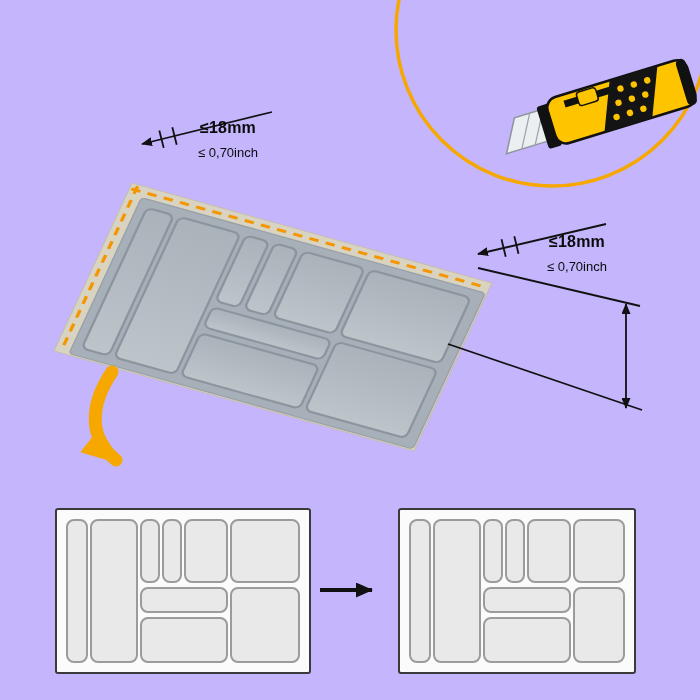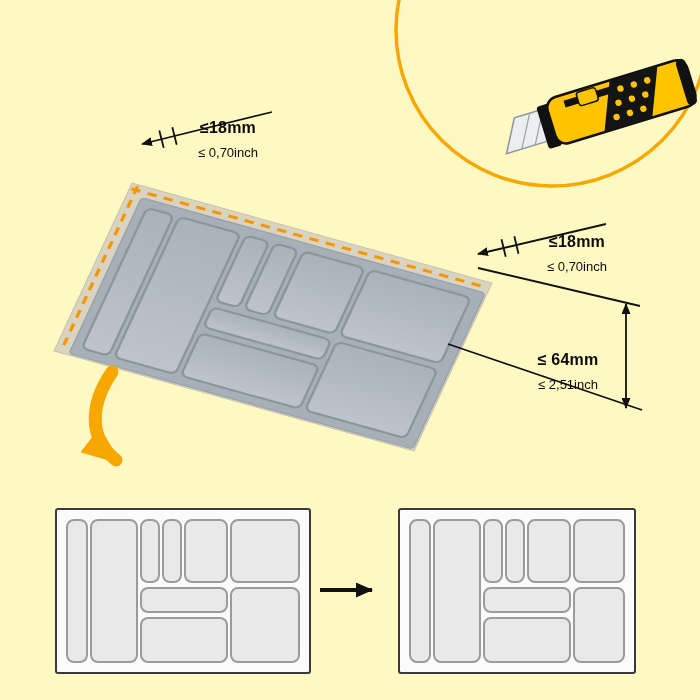--- a/index.html
+++ b/index.html
@@ -1,16 +1,16 @@
 <!DOCTYPE html>
 <html><head>
 <meta charset="utf-8">
 <style>
   html,body{margin:0;padding:0;background:#fff;}
-  .canvas{position:relative;width:700px;height:700px;background:#fef9c3;overflow:hidden;
+  .canvas{position:relative;width:700px;height:700px;background:#c4b5fd;overflow:hidden;
           font-family:"Liberation Sans",sans-serif;}
   .scene-svg{position:absolute;left:0;top:0;}
   .dim{position:absolute;text-align:center;color:#0b0b0b;line-height:1.2;}
   .dim .mm{font-weight:700;font-size:16px;letter-spacing:.2px;}
   .dim .inch{font-size:13px;margin-top:8px;}
 </style>
 </head>
 <body>
 
 <div class="canvas">
@@ -131,18 +131,14 @@
   <div class="dim" style="left:168px;top:118px;width:120px;">
     <div class="mm">≤18mm</div>
     <div class="inch">≤ 0,70inch</div>
   </div>
 
   <div class="dim" style="left:517px;top:232px;width:120px;">
     <div class="mm">≤18mm</div>
     <div class="inch">≤ 0,70inch</div>
   </div>
 
-  <div class="dim" style="left:518px;top:350px;width:100px;">
-    <div class="mm">≤ 64mm</div>
-    <div class="inch">≤ 2,51inch</div>
-  </div>
 
 </div>
 
 </body></html>

